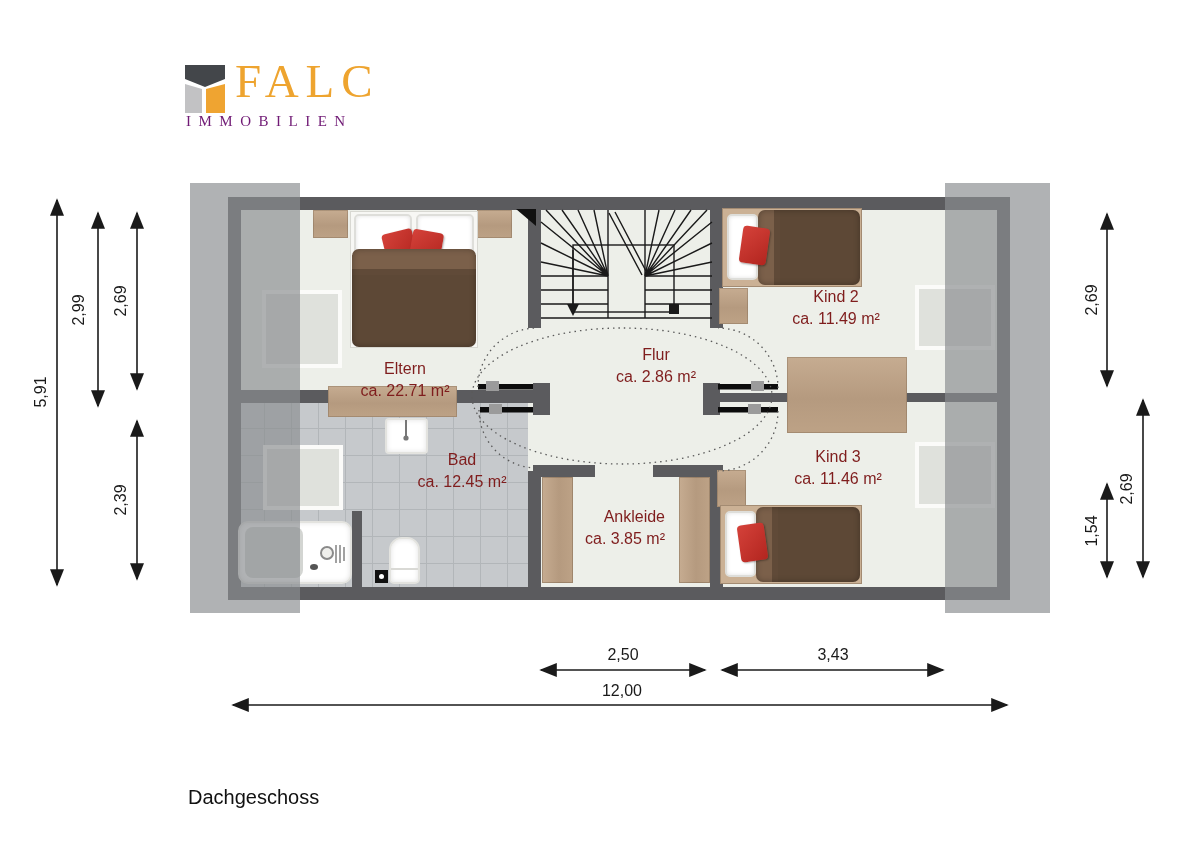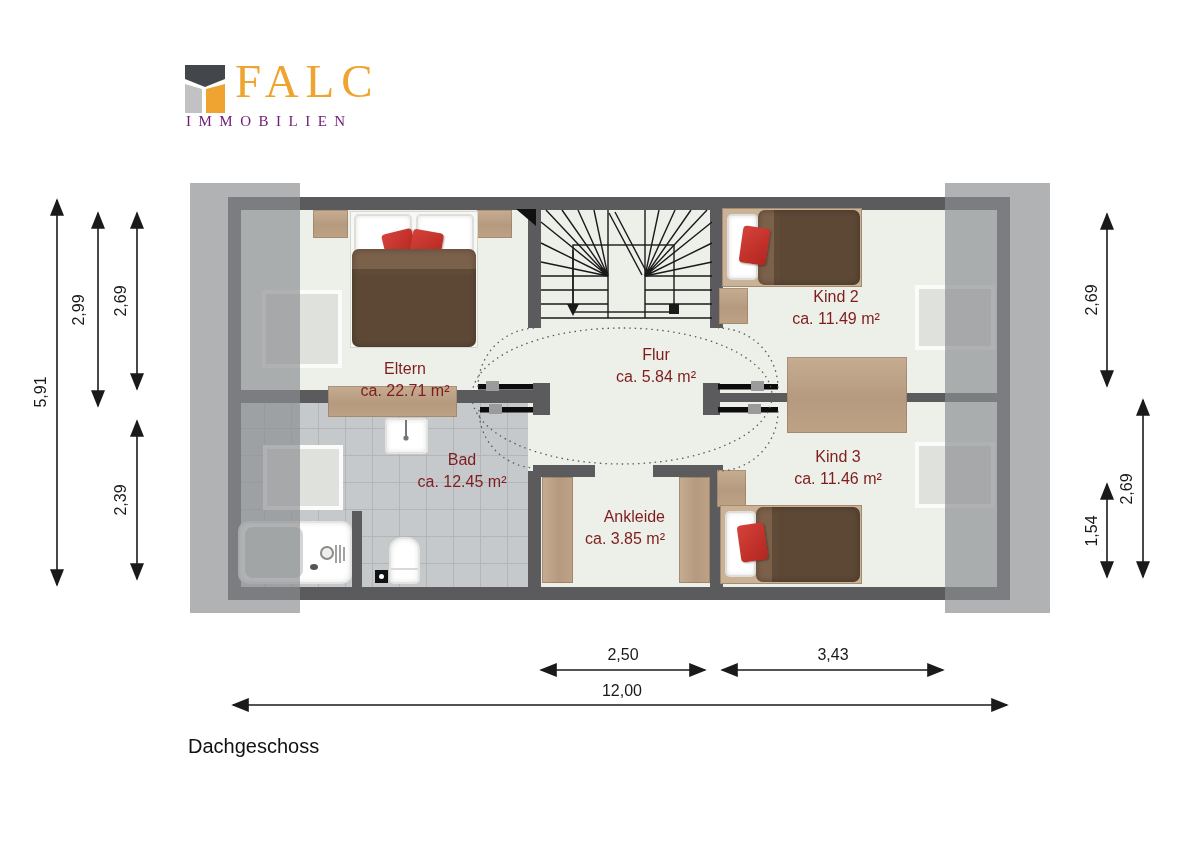--- a/index.html
+++ b/index.html
@@ -113,21 +113,21 @@
 
   <div class="abs wood-v" style="left:542px;top:477px;width:31px;height:106px;z-index:3;"></div>
   <div class="abs wood-v" style="left:679px;top:477px;width:31px;height:106px;z-index:3;"></div>
 
   <div class="abs room-label" style="left:405px;top:344px;margin-top:14px;">
     <span>Eltern</span>
     <span>ca. 22.71 m²</span>
   </div>
   <div class="abs room-label" style="left:656px;top:344px;">
     <span>Flur</span>
-    <span>ca. 5.84 m²</span>
+    <span>ca. 2.86 m²</span>
   </div>
   <div class="abs room-label" style="left:836px;top:286px;">
     <span>Kind 2</span>
     <span>ca. 11.49 m²</span>
   </div>
   <div class="abs room-label" style="left:838px;top:446px;">
     <span>Kind 3</span>
     <span>ca. 11.46 m²</span>
   </div>
   <div class="abs room-label" style="left:462px;top:449px;">
@@ -209,15 +209,15 @@
       <text text-anchor="middle" transform="rotate(-90 126 500)" x="126" y="500">2,39</text>
       <text text-anchor="middle" transform="rotate(-90 1097 300)" x="1097" y="300">2,69</text>
       <text text-anchor="middle" transform="rotate(-90 1132 489)" x="1132" y="489">2,69</text>
       <text text-anchor="middle" transform="rotate(-90 1097 531)" x="1097" y="531">1,54</text>
       <text text-anchor="middle" x="623" y="660">2,50</text>
       <text text-anchor="middle" x="833" y="660">3,43</text>
       <text text-anchor="middle" x="622" y="696">12,00</text>
     </g>
   </svg>
 
-  <div id="title" class="abs" style="left:188px;top:735px;">Dachgeschoss</div>
+  <div id="title" class="abs" style="left:188px;top:786px;">Dachgeschoss</div>
 
 </div>
 
 </body></html>

